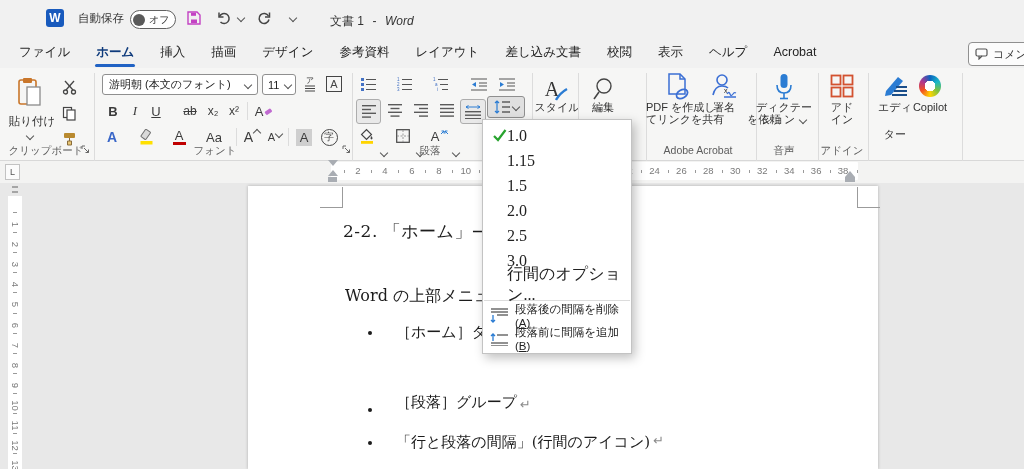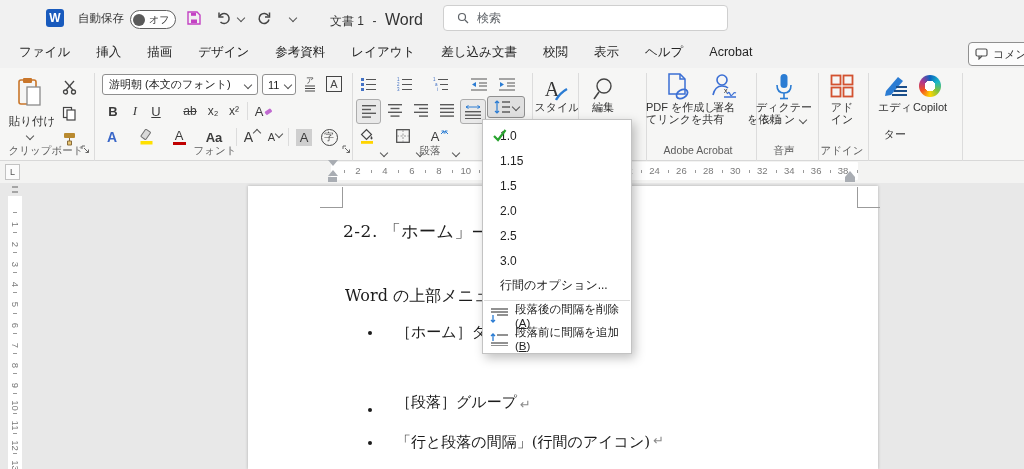--- a/index.html
+++ b/index.html
@@ -64,21 +64,21 @@
   .cmark{position:absolute;top:4px;width:22px;height:20px;}
   .cmark.l{left:320px;border-right:1px solid #9b9b9b;border-bottom:1px solid #9b9b9b;}
   .cmark.r{left:857px;border-left:1px solid #9b9b9b;border-bottom:1px solid #9b9b9b;}
   .dtext{position:absolute;font-family:"DejaVu Serif","Liberation Serif",serif;color:#1c1c1c;white-space:nowrap;}
   .ret{font-family:"DejaVu Sans",sans-serif;color:#8a8a8a;font-size:13px;margin-left:3px;}
   .bullet{position:absolute;display:flex;align-items:flex-start;}
   .dot{width:4px;height:4px;border-radius:50%;background:#1c1c1c;margin-top:8px;margin-right:24px;}
   
   .menu{position:absolute;left:482px;top:119px;width:150px;background:#fff;border:1px solid #c3c3c3;
         box-shadow:3px 4px 10px rgba(0,0,0,0.25);z-index:50;padding:3px 0;box-sizing:border-box;}
-  .mi{position:relative;height:25px;display:flex;align-items:center;padding-left:17px;font-size:12px;color:#222;}
+  .mi{position:relative;height:25px;display:flex;align-items:center;padding-left:24px;font-size:16px;color:#222;font-family:Liberation Serif, serif;}
   .mi.small{height:24px;}
   .mcheck{position:absolute;left:9px;top:5px;}
   .msep{border-top:1px solid #dcdcdc;margin:3px 1px;}
   .mia{position:relative;height:23px;display:flex;align-items:center;padding-left:32px;font-size:11.5px;color:#222;}
   .mia svg{position:absolute;left:7px;top:4px;}
   .uln{text-decoration:underline;}
   svg{display:block;}
 </style>
 </head>
 <body>
@@ -107,33 +107,27 @@
   <div class="abs" style="left:256px;top:10px;">
     <svg width="16" height="16" viewBox="0 0 16 16">
       <path d="M12.5 6 A5 5 0 1 0 13 9.5" fill="none" stroke="#454545" stroke-width="1.5"></path>
       <path d="M13.5 2.5 V7 H9" fill="none" stroke="#454545" stroke-width="1.5"></path>
     </svg>
   </div>
   <span class="chev abs" style="left:290px;top:15px;"></span>
   <div class="abs" style="left:330px;top:11px;">
     <span class="tb-text" style="font-size:12px;">文書 1</span>
     <span class="tb-text" style="font-size:12px;margin:0 4px;">-</span>
-    <span class="tb-text" style="font-size:16px;">Word</span>
-  </div>
-  <div class="searchbox">
-    <svg width="12" height="12" viewBox="0 0 12 12" style="margin:0 8px 0 13px;">
-      <circle cx="5" cy="5" r="3.5" fill="none" stroke="#5f6368" stroke-width="1.2"></circle>
-      <line x1="8" y1="8" x2="11" y2="11" stroke="#5f6368" stroke-width="1.2"></line>
-    </svg>
-    <span>検索</span>
+    <span class="tb-text" style="font-size:12px;font-style:italic;">Word</span>
   </div>
 </div>
 
 <div class="tabrow">
   <div class="rtab">ファイル</div>
+  <div class="rtab active">ホーム</div>
   <div class="rtab">挿入</div>
   <div class="rtab">描画</div>
   <div class="rtab">デザイン</div>
   <div class="rtab">参考資料</div>
   <div class="rtab">レイアウト</div>
   <div class="rtab">差し込み文書</div>
   <div class="rtab">校閲</div>
   <div class="rtab">表示</div>
   <div class="rtab">ヘルプ</div>
   <div class="rtab">Acrobat</div>
@@ -242,21 +236,21 @@
       <rect x="4" y="1" width="6" height="9" rx="1" transform="rotate(35 7 5)" fill="#d9d9d9" stroke="#6e6e6e" stroke-width="1"></rect>
       <rect x="1.5" y="12" width="12" height="3.5" fill="#ffe000"></rect>
     </svg>
   </div>
   <span class="chev abs" style="left:157px;top:135px;"></span>
   <div class="rbtn" style="left:169px;top:58px;width:20px;height:22px;flex-direction:column;">
     <span class="glyph" style="line-height:13px;">A</span>
     <span style="width:13px;height:3.5px;background:#c00000;"></span>
   </div>
   <span class="chev abs" style="left:190px;top:135px;"></span>
-  <div class="rbtn" style="left:202px;top:58px;width:24px;height:22px;font-weight:bold;">
+  <div class="rbtn" style="left:202px;top:58px;width:24px;height:22px;">
       <span class="glyph">Aa</span>
     </div>
   <span class="chev abs" style="left:227px;top:135px;"></span>
   <div class="gsep" style="left:236px;top:60px;height:18px;"></div>
   <div class="rbtn" style="left:241px;top:58px;width:22px;height:22px;">
     <span class="glyph" style="font-size:14px;">A</span>
     <span class="chev" style="transform:rotate(-135deg);margin:-8px 0 0 1px;"></span>
   </div>
   <div class="rbtn" style="left:264px;top:58px;width:22px;height:22px;">
     <span class="glyph" style="font-size:11px;">A</span>

